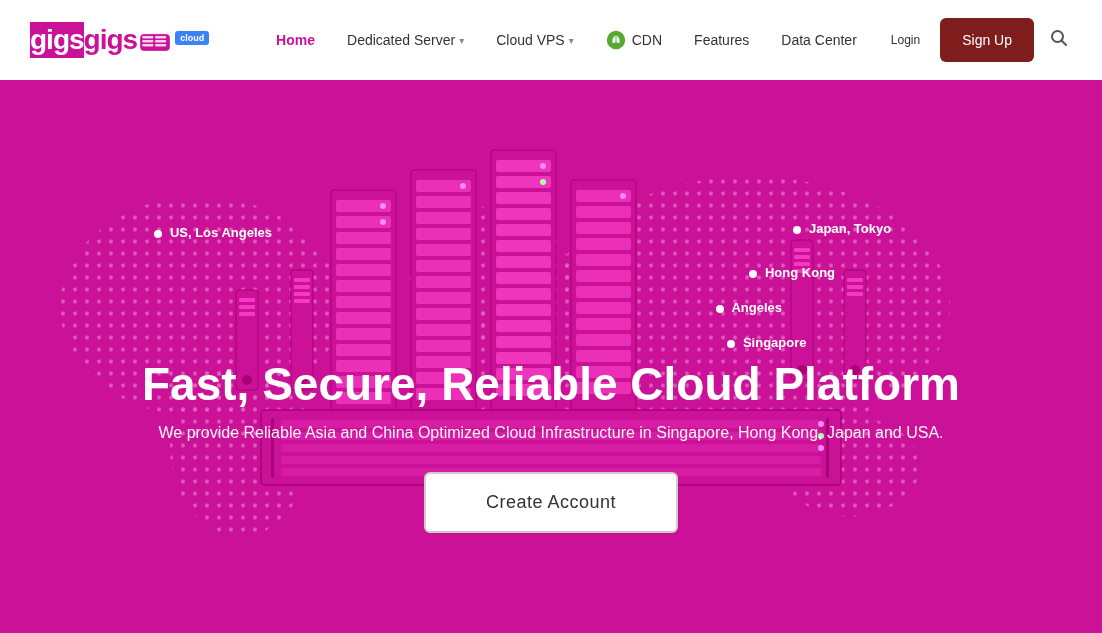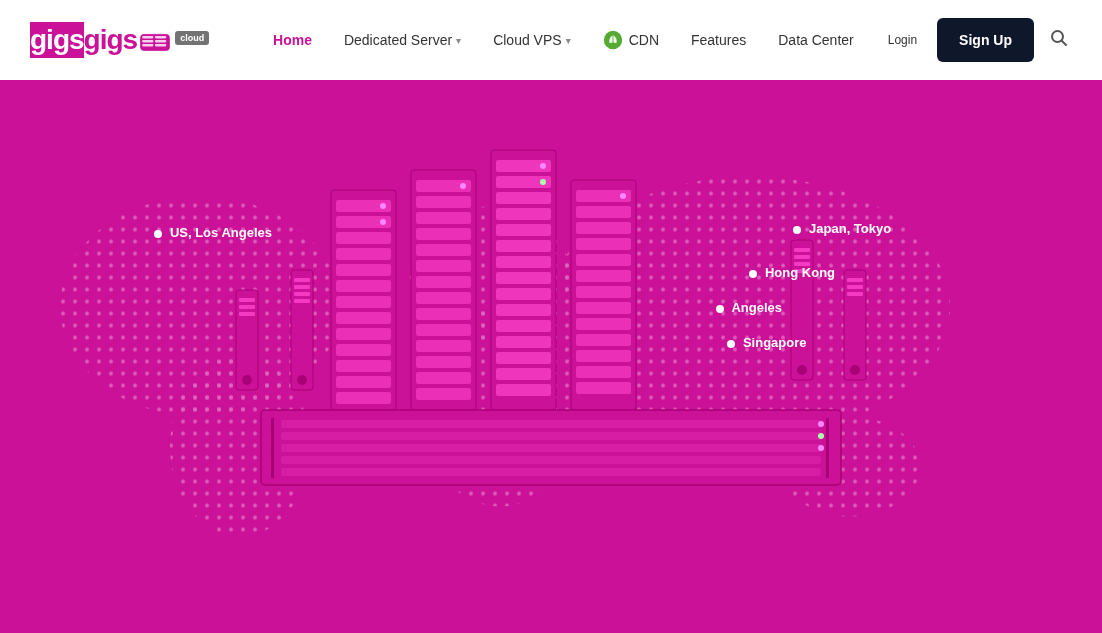--- a/index.html
+++ b/index.html
@@ -35,21 +35,21 @@
       padding: 2px 0;
       letter-spacing: -1px;
     }
     .logo-gigs2 {
       font-size: 28px;
       font-weight: 900;
       color: #cc1199;
       letter-spacing: -1px;
     }
     .logo-cloud-badge {
-      background: #737373;
+      background: #3b82f6;
       color: #fff;
       font-size: 9px;
       font-weight: 700;
       padding: 2px 5px;
       border-radius: 3px;
       margin-left: 4px;
       position: relative;
       top: -2px;
     }
     .logo-icon {
@@ -103,27 +103,27 @@
       margin-left: 10px;
     }
     .btn-login {
       color: #333;
       font-size: 12px;
       font-weight: 500;
       text-decoration: none;
       padding: 0 8px;
     }
     .btn-signup {
-      background: #0f172a;
+      background: #7f1d1d;
       color: #fff;
       border: none;
       border-radius: 6px;
       padding: 14px 22px;
       font-size: 14px;
-      font-weight: 700;
+      font-weight: 400;
       cursor: pointer;
     }
     .btn-search {
       background: none;
       border: none;
       cursor: pointer;
       font-size: 18px;
       color: #555;
       padding: 0 4px;
     }
@@ -453,13 +453,18 @@
     <div class="location" style="left:65%;top:50%;">
       <span class="location-dot"></span>
       <span>Angeles</span>
     </div>
     <div class="location" style="left:66%;top:58%;">
       <span class="location-dot"></span>
       <span>Singapore</span>
     </div>
   </div>
 
+  <div class="hero-text">
+    <h1 class="hero-title">Fast, Secure, Reliable Cloud Platform</h1>
+    <p class="hero-subtitle">We provide Reliable Asia and China Optimized Cloud Infrastructure in Singapore, Hong Kong, Japan and USA.</p>
+    <button class="btn-create">Create Account</button>
+  </div>
 </div>
 
 </body></html>

